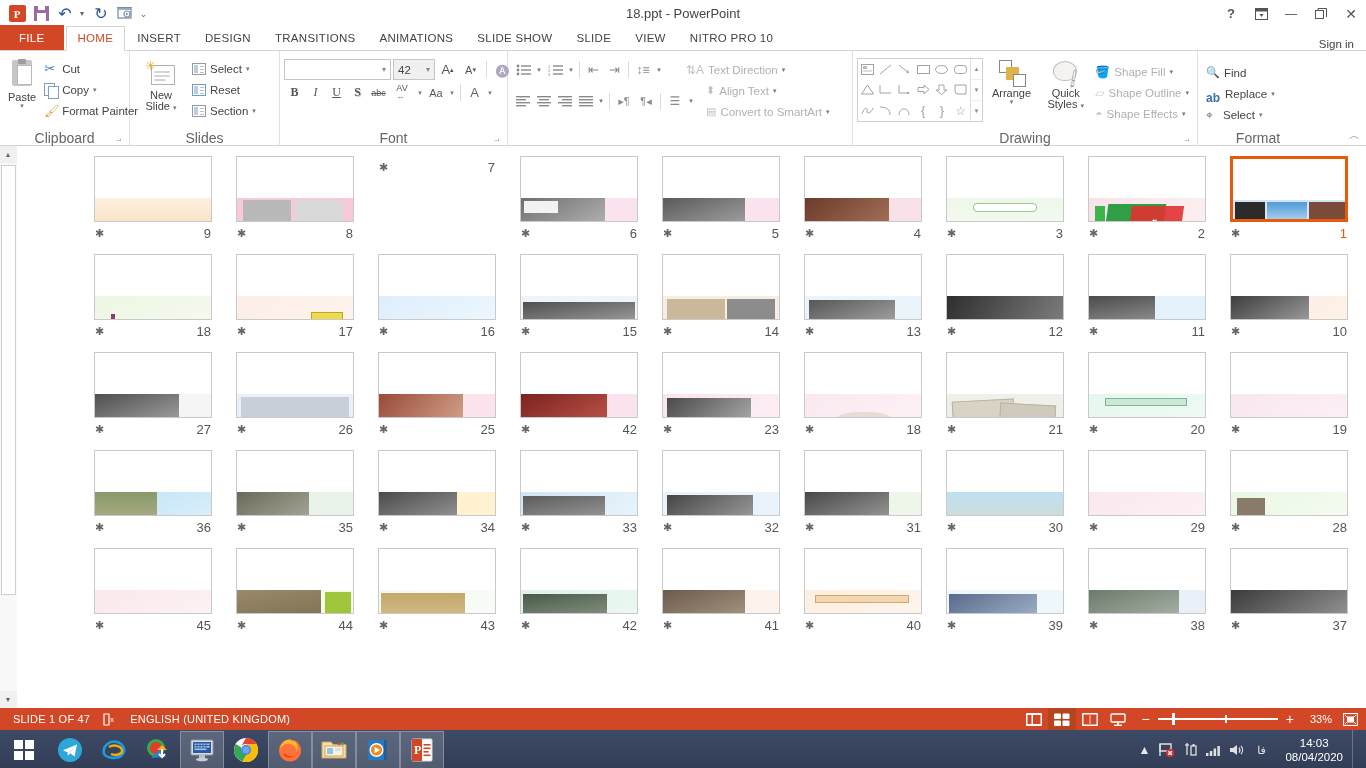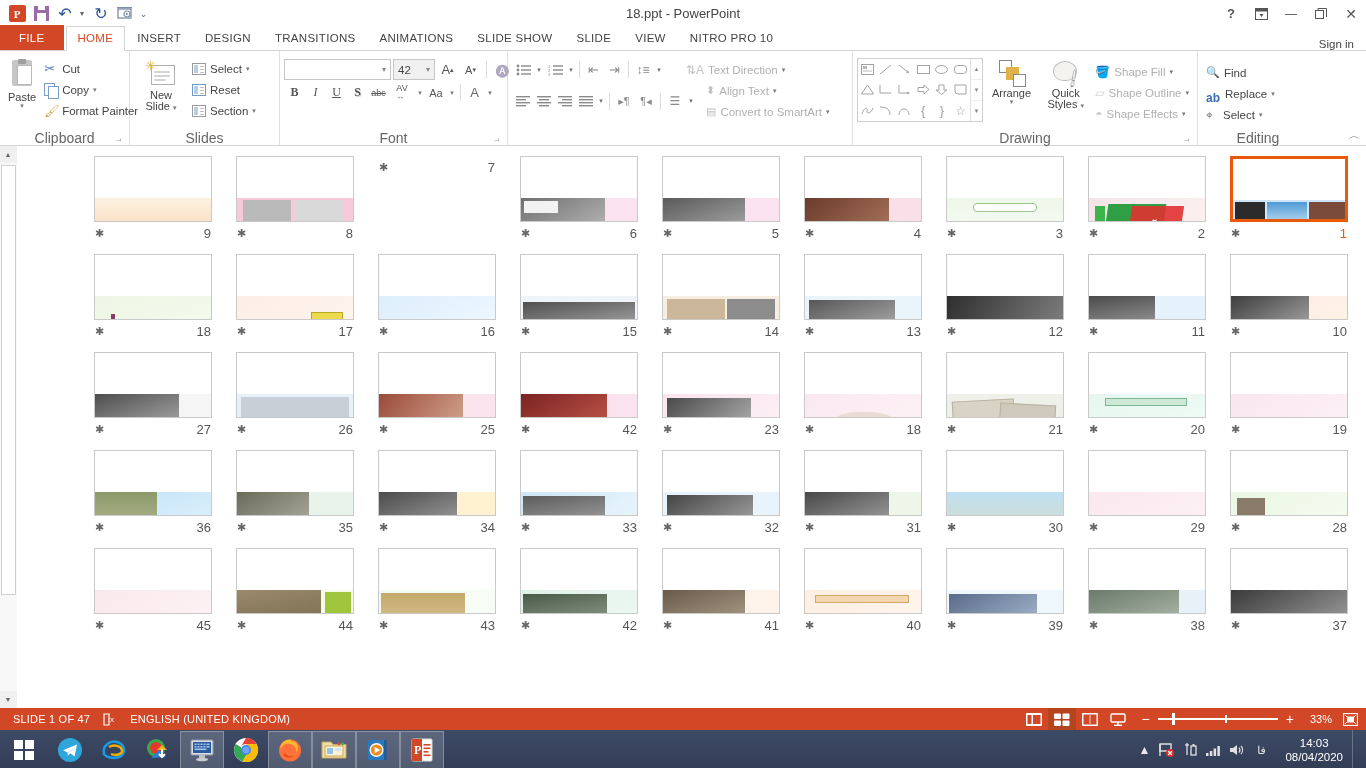--- a/index.html
+++ b/index.html
@@ -762,21 +762,21 @@
           <span>Replace</span>
             <span class="caret-d">▾</span>
         </div>
         <div class="smbtn">
           <span class="i-select">⌖</span>
           <span>Select</span>
             <span class="caret-d">▾</span>
         </div>
       </div>
     </div>
-    <div class="grp-label"><span>Editing</span></div>
+    <div class="grp-label"><span>Format</span></div>
   </div>
 
   <div class="ribbon-collapse">︿</div>
 </div>
 
 <div class="main">
   <div class="vscroll">
     <div class="vs-btn">▲</div>
     <div class="vs-track">
       <div class="vs-thumb"></div>

